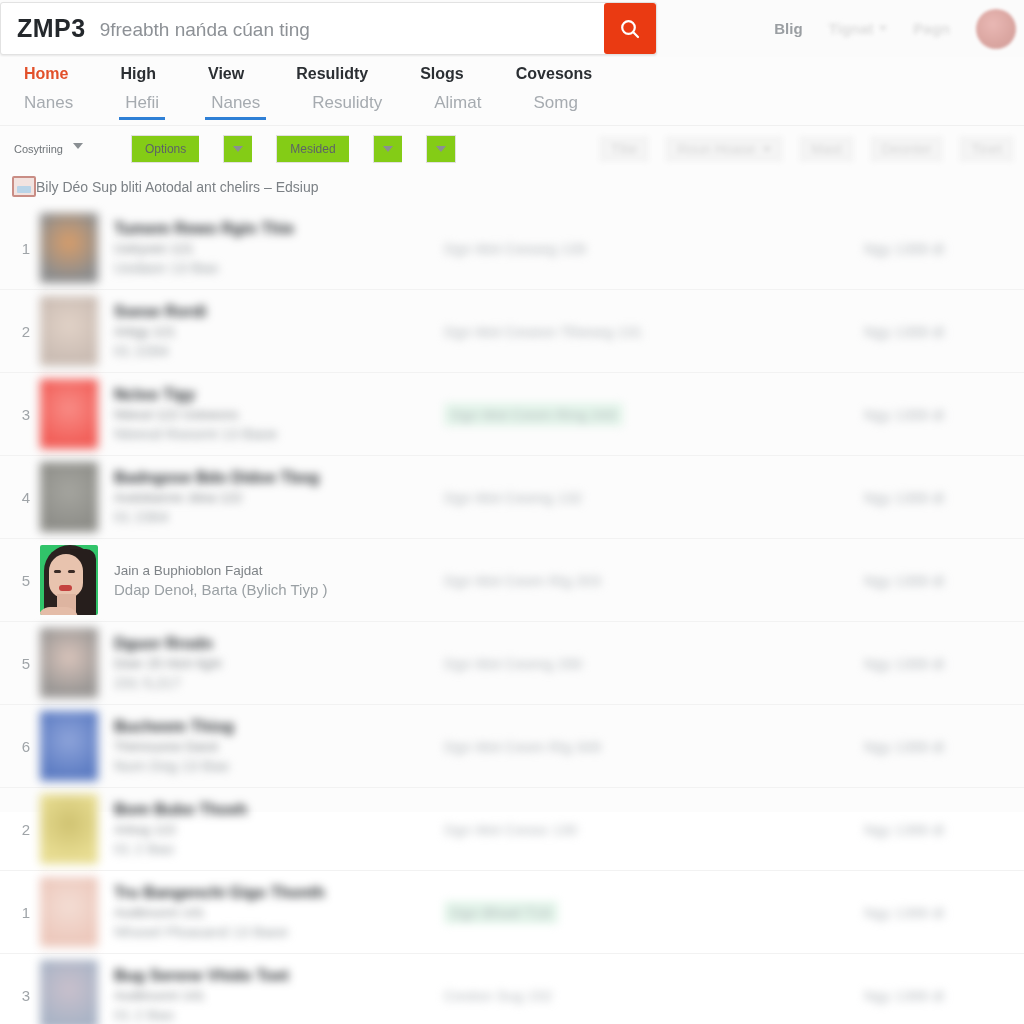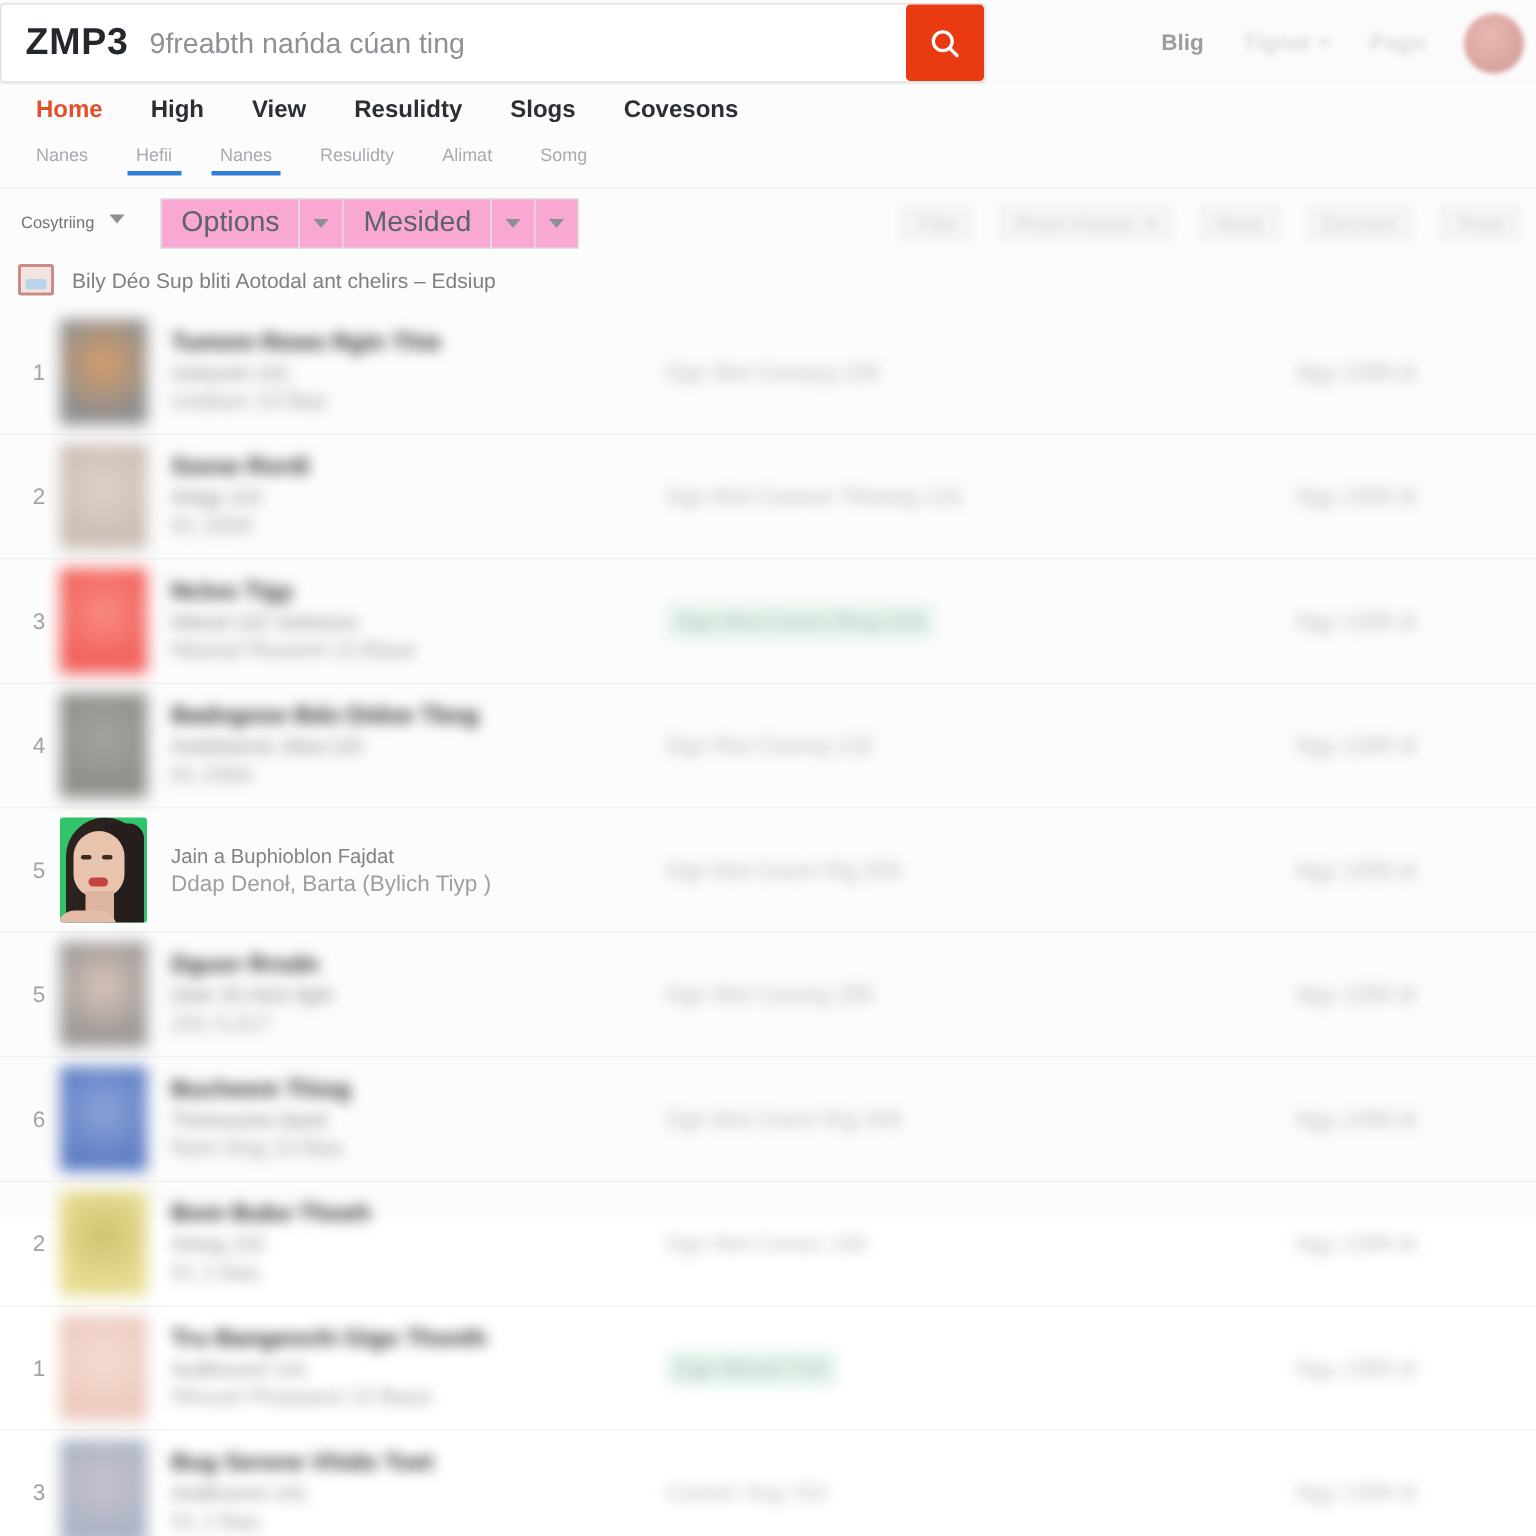--- a/index.html
+++ b/index.html
@@ -43,49 +43,49 @@
   .hr-drop{display:flex;align-items:center;gap:6px;filter:blur(2.2px);color:#dcdcdc;font-size:15px;}
   .caret{width:0;height:0;border-left:4px solid transparent;border-right:4px solid transparent;border-top:5px solid currentColor;display:inline-block;}
   .avatar{
     width:40px;height:40px;border-radius:50%;
     background:radial-gradient(circle at 42% 38%, #e9b8b4 0%, #dba7a2 55%, #cf9b97 100%);
     filter:blur(1.6px);
   }
 
   
   .nav{position:relative;height:68px;background:#fcfcfc;border-bottom:1px solid #f0f0f0;}
-  .nav-row{display:flex;align-items:center;padding-left:24px;gap:32px;}
+  .nav-row{display:flex;align-items:center;padding-left:24px;gap:52px;}
   .nav-row.primary{height:34px;}
   .nav-row.secondary{height:30px;}
   .nav-item{position:relative;font-size:16px;color:#2b2f33;font-weight:bold;white-space:nowrap;}
   .nav-item.active{color:#e2502a;}
-  .nav-sub{position:relative;font-size:12px;color:#a6abb0;white-space:nowrap;padding-bottom:7px;}
+  .nav-sub{position:relative;font-size:17px;color:#a6abb0;white-space:nowrap;padding-bottom:7px;}
   .nav-sub.u::after{
     content:"";position:absolute;left:-6px;right:-6px;bottom:0;height:3px;background:#2f80d6;
   }
 
   
   .toolbar{position:relative;height:46px;display:flex;align-items:center;padding:0 10px 0 8px;}
   .tb-select{display:flex;align-items:flex-start;gap:10px;font-size:11px;color:#6f7478;padding:0 6px;}
   .btn-group{display:flex;margin-left:18px;}
   .btn-group .gbtn{
-    border:1px solid #e0e0e0;border-right:none;background:#f9a8d4;
-    font-size:19px;color:#5d6367;padding:5px 13px;white-space:nowrap;
-    display:flex;align-items:center;justify-content:center;min-height:16px;
+    border:1px solid #e0e0e0;border-right:none;background:#84cc16;
+    font-size:12px;color:#5d6367;padding:5px 13px;white-space:nowrap;
+    display:flex;align-items:center;justify-content:center;min-height:16px;margin-left:24px;
   }
   .btn-group .gbtn:last-child{border-right:1px solid #e0e0e0;}
   .btn-group .gbtn.narrow{padding:5px 9px;}
   .chev{width:0;height:0;border-left:5px solid transparent;border-right:5px solid transparent;border-top:6px solid #8a8f93;}
 
   .toolbar-right{margin-left:auto;display:flex;align-items:center;gap:16px;filter:blur(2.6px);}
   .tr-item{font-size:14px;color:#d9d9d9;background:#f4f4f4;padding:5px 12px;border-radius:2px;white-space:nowrap;}
   .tr-item.drop{display:flex;align-items:center;gap:8px;}
 
   
-  .notice{display:flex;align-items:center;gap:12px;padding:4px 0 10px 12px;}
+  .notice{display:flex;align-items:center;padding:4px 0 10px 12px;}
   .notice-ico{
     width:20px;height:17px;border:2px solid #c98d85;border-radius:2px;
     background:#f2e3e0;position:relative;flex:none;
   }
   .notice-ico::after{
     content:"";position:absolute;left:3px;right:3px;bottom:2px;height:7px;
     background:#b9d4e8;border-radius:1px;
   }
   .notice-txt{font-size:14px;color:#7b8085;white-space:nowrap;}
 

